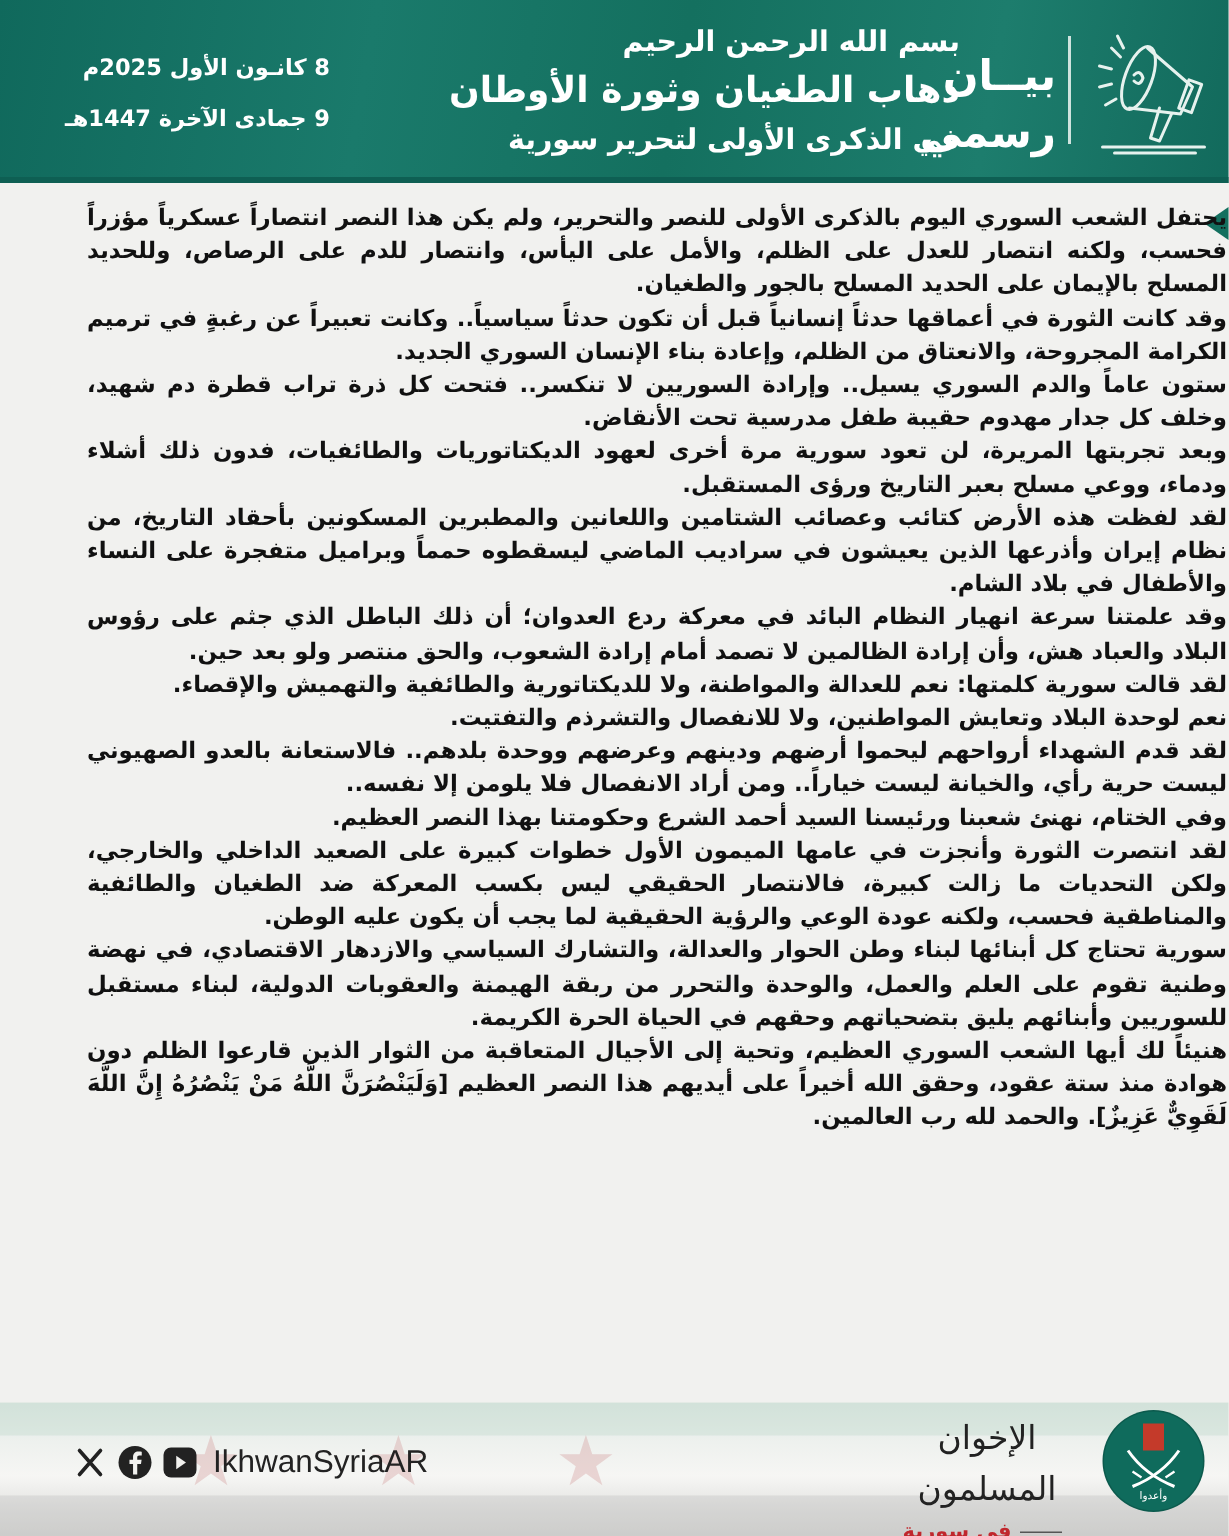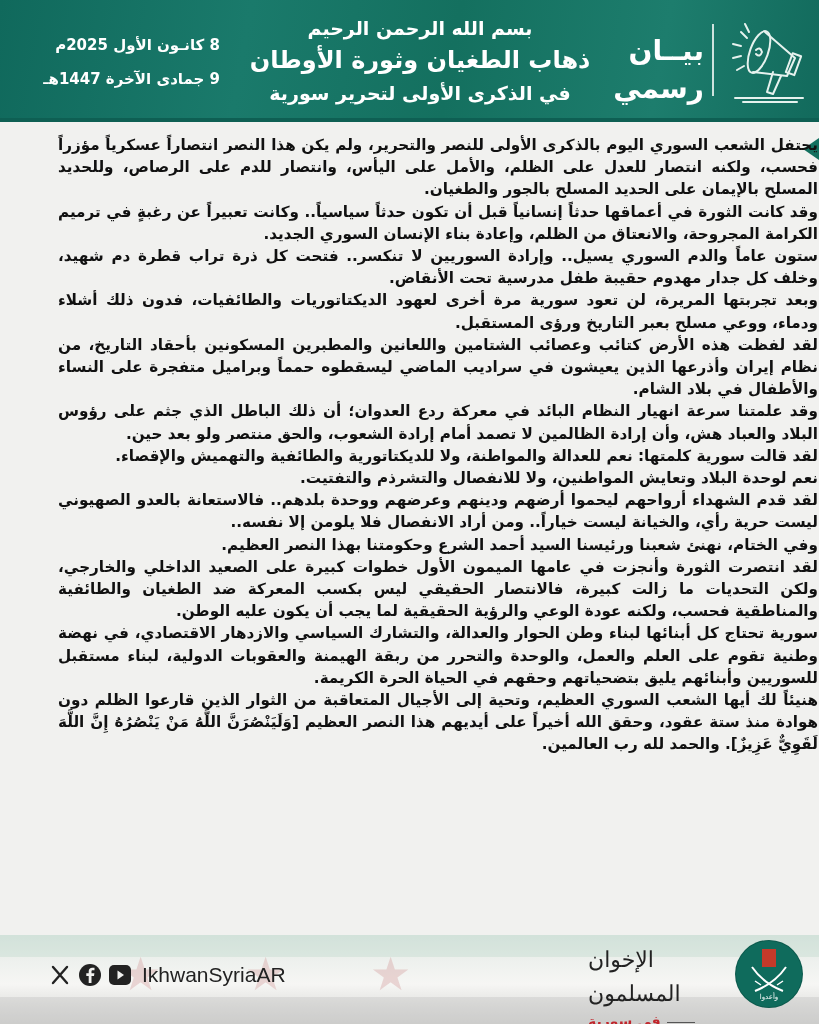--- a/index.html
+++ b/index.html
@@ -11,21 +11,21 @@
     .header {
       position: absolute; left: 0; top: 0; width: 819px; height: 122px;
       background: linear-gradient(100deg, #10695c 0%, #1a7a6b 30%, #14705f 55%, #1d7d6d 80%, #126a5c 100%);
       color: #fff;
     }
     .header .stripe { position:absolute; left:0; bottom:0; width:100%; height:4px; background:#0e5f53; }
     .header-icon { position:absolute; right:14px; top:14px; width:84px; height:90px; }
     .badge-divider { position:absolute; left:712px; top:24px; width:1.5px; height:72px; background:#cfe3de; }
     .badge { position:absolute; left:622px; top:32px; width:82px; text-align:right; direction: rtl; }
     .badge-word1, .badge-word2 { display:block; font-size:28px; font-weight:bold; line-height:38px; color:#fff; }
-    .header-center { position:absolute; left:200px; top:14px; width:440px; text-align:center; direction: rtl; }
+    .header-center { position:absolute; left:200px; top:14px; width:440px; direction: rtl; }
     .basmala { font-size:19px; font-weight:bold; line-height:28px; }
     .main-title { font-size:24px; font-weight:bold; line-height:36px; }
     .sub-title { font-size:19px; font-weight:bold; line-height:30px; }
     .header-dates { position:absolute; left:20px; top:28px; width:200px; direction: rtl; text-align:right; }
     .date-line { display:block; font-size:15px; font-weight:bold; line-height:34px; color:#fff; }
     .content {
       position:absolute; left:22px; top:134px; width:760px;
       direction: rtl; text-align: justify;
       font-family: "DejaVu Sans", sans-serif;
       font-size: 15.2px; line-height: 22.2px; color: #111;
@@ -42,21 +42,21 @@
       position:absolute; left:0; top:935px; width:819px; height:89px;
       background: linear-gradient(180deg, #dfe8e3 0%, #eef1ee 30%, #f6f6f4 55%, #e3e3e1 80%, #d8d8d6 100%);
       overflow:hidden;
     }
     .footer .flag-band1 { position:absolute; left:0; top:0; width:100%; height:22px; background: rgba(185,215,200,0.35); }
     .footer .flag-band3 { position:absolute; left:0; top:62px; width:100%; height:27px; background: rgba(170,170,170,0.25); }
     .footer .star { position:absolute; color: rgba(210,150,150,0.35); font-size:46px; top:12px; }
     .socials { position:absolute; left:48px; top:22px; display:flex; align-items:flex-end; gap:6px; height:30px; }
     .soc-icon { width:24px; height:24px; display:flex; align-items:center; justify-content:center; color:#222; }
     .handle { font-family:"Liberation Sans", sans-serif; font-size:21px; color:#222; margin-left:4px; }
-    .org-logo { position:absolute; left:588px; top:8px; width:140px; height:70px; direction: rtl; text-align:left; }
+    .org-logo { position:absolute; left:588px; top:8px; width:140px; height:70px; direction: rtl; text-align:center; }
     .org-name { font-family:"DejaVu Serif", serif; font-size:22px; color:#222; line-height:34px; display:block; }
     .org-sub { font-size:14px; color:#c0262c; font-weight:bold; display:block; line-height:20px; }
     .org-sub::before, .org-sub::after { content:""; display:inline-block; width:28px; height:1px; background:#555; vertical-align:middle; margin:0 6px; }
     .emblem {
       position:absolute; left:736px; top:6px; width:66px; height:66px; border-radius:50%;
       background:#0f6b5c; box-shadow: 0 0 0 1px #0c5a4d;
     }
     .emblem .book { position:absolute; left:26px; top:8px; width:14px; height:18px; background:#c43a2a; }
     .emblem .motto { position:absolute; left:0; bottom:6px; width:100%; text-align:center; font-size:7px; color:#fff; direction: rtl; margin-top: 10px; }
   </style>

